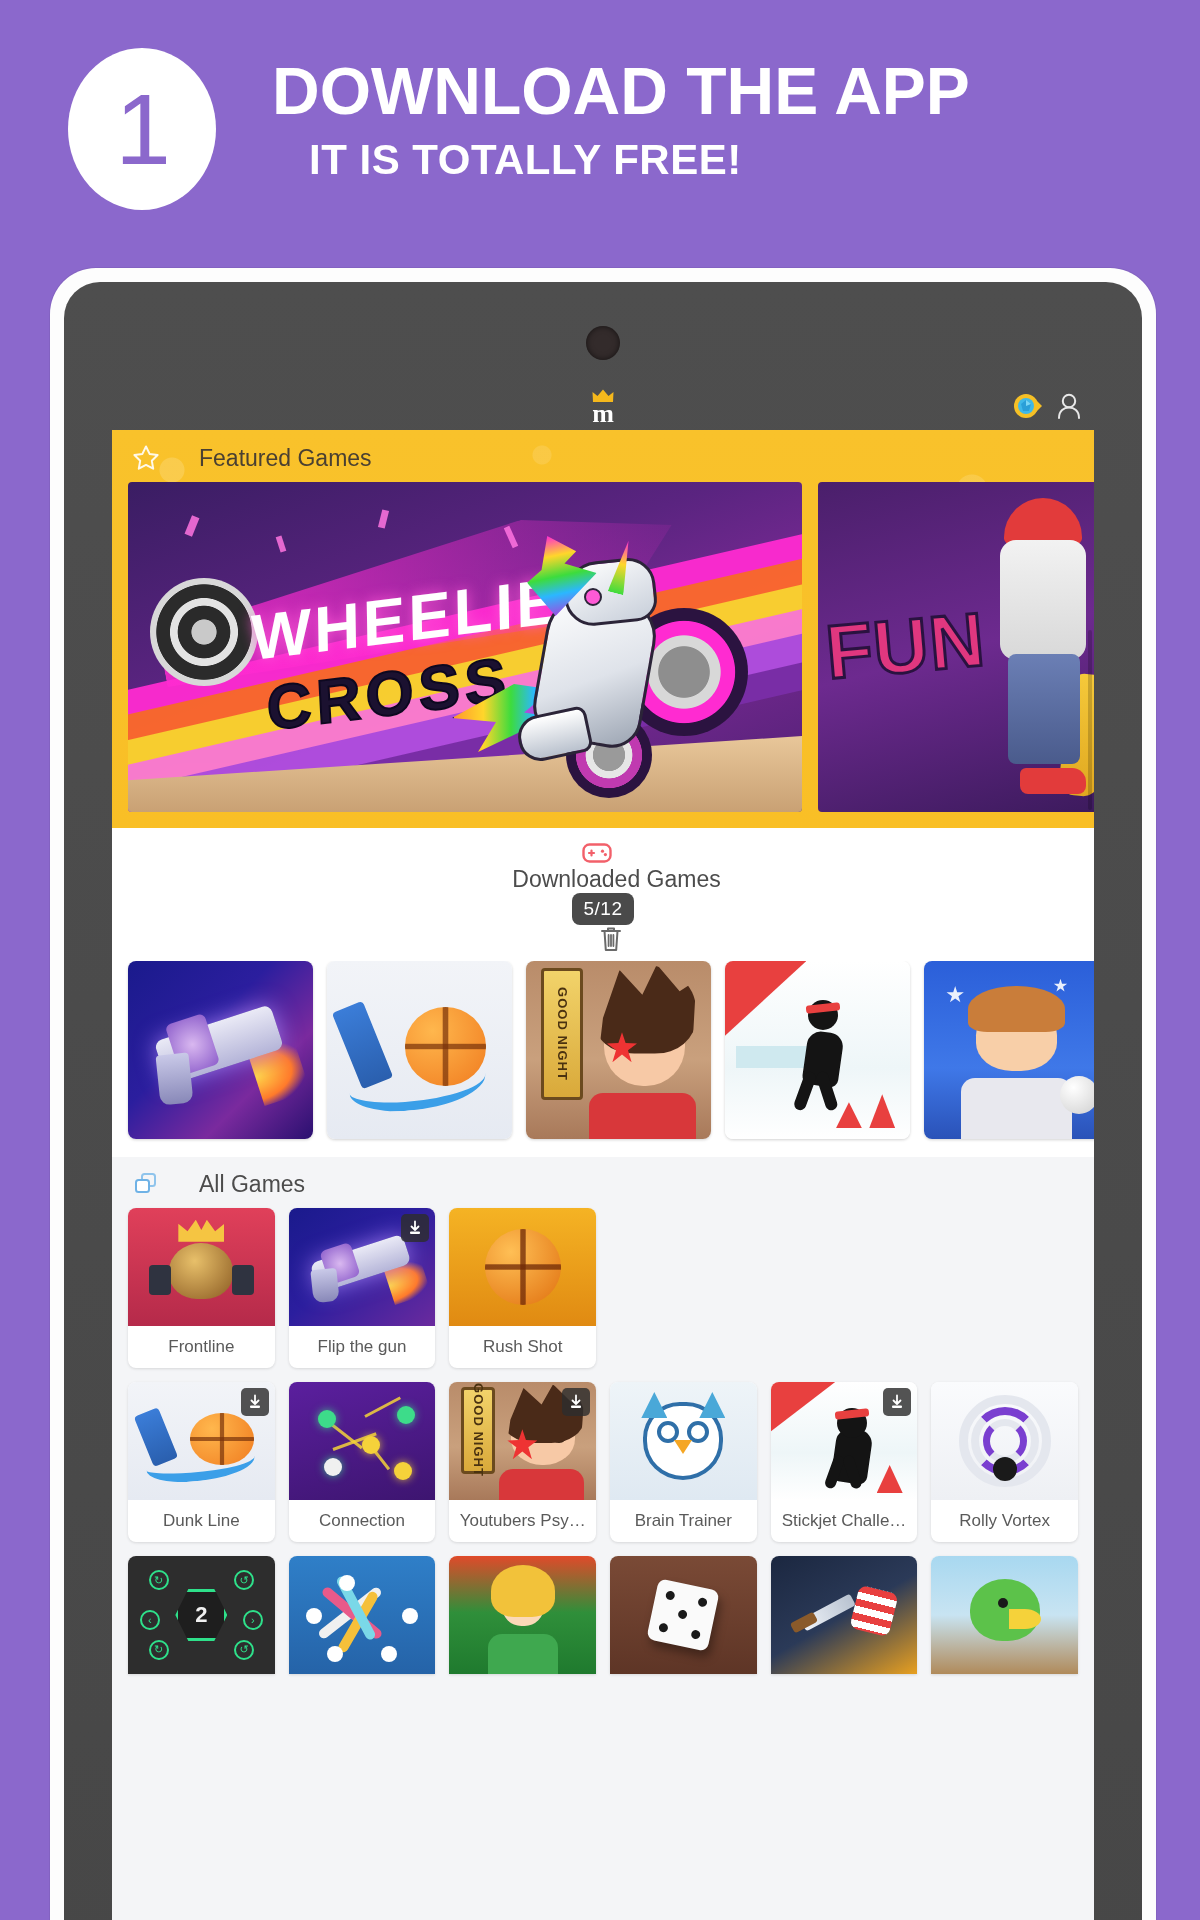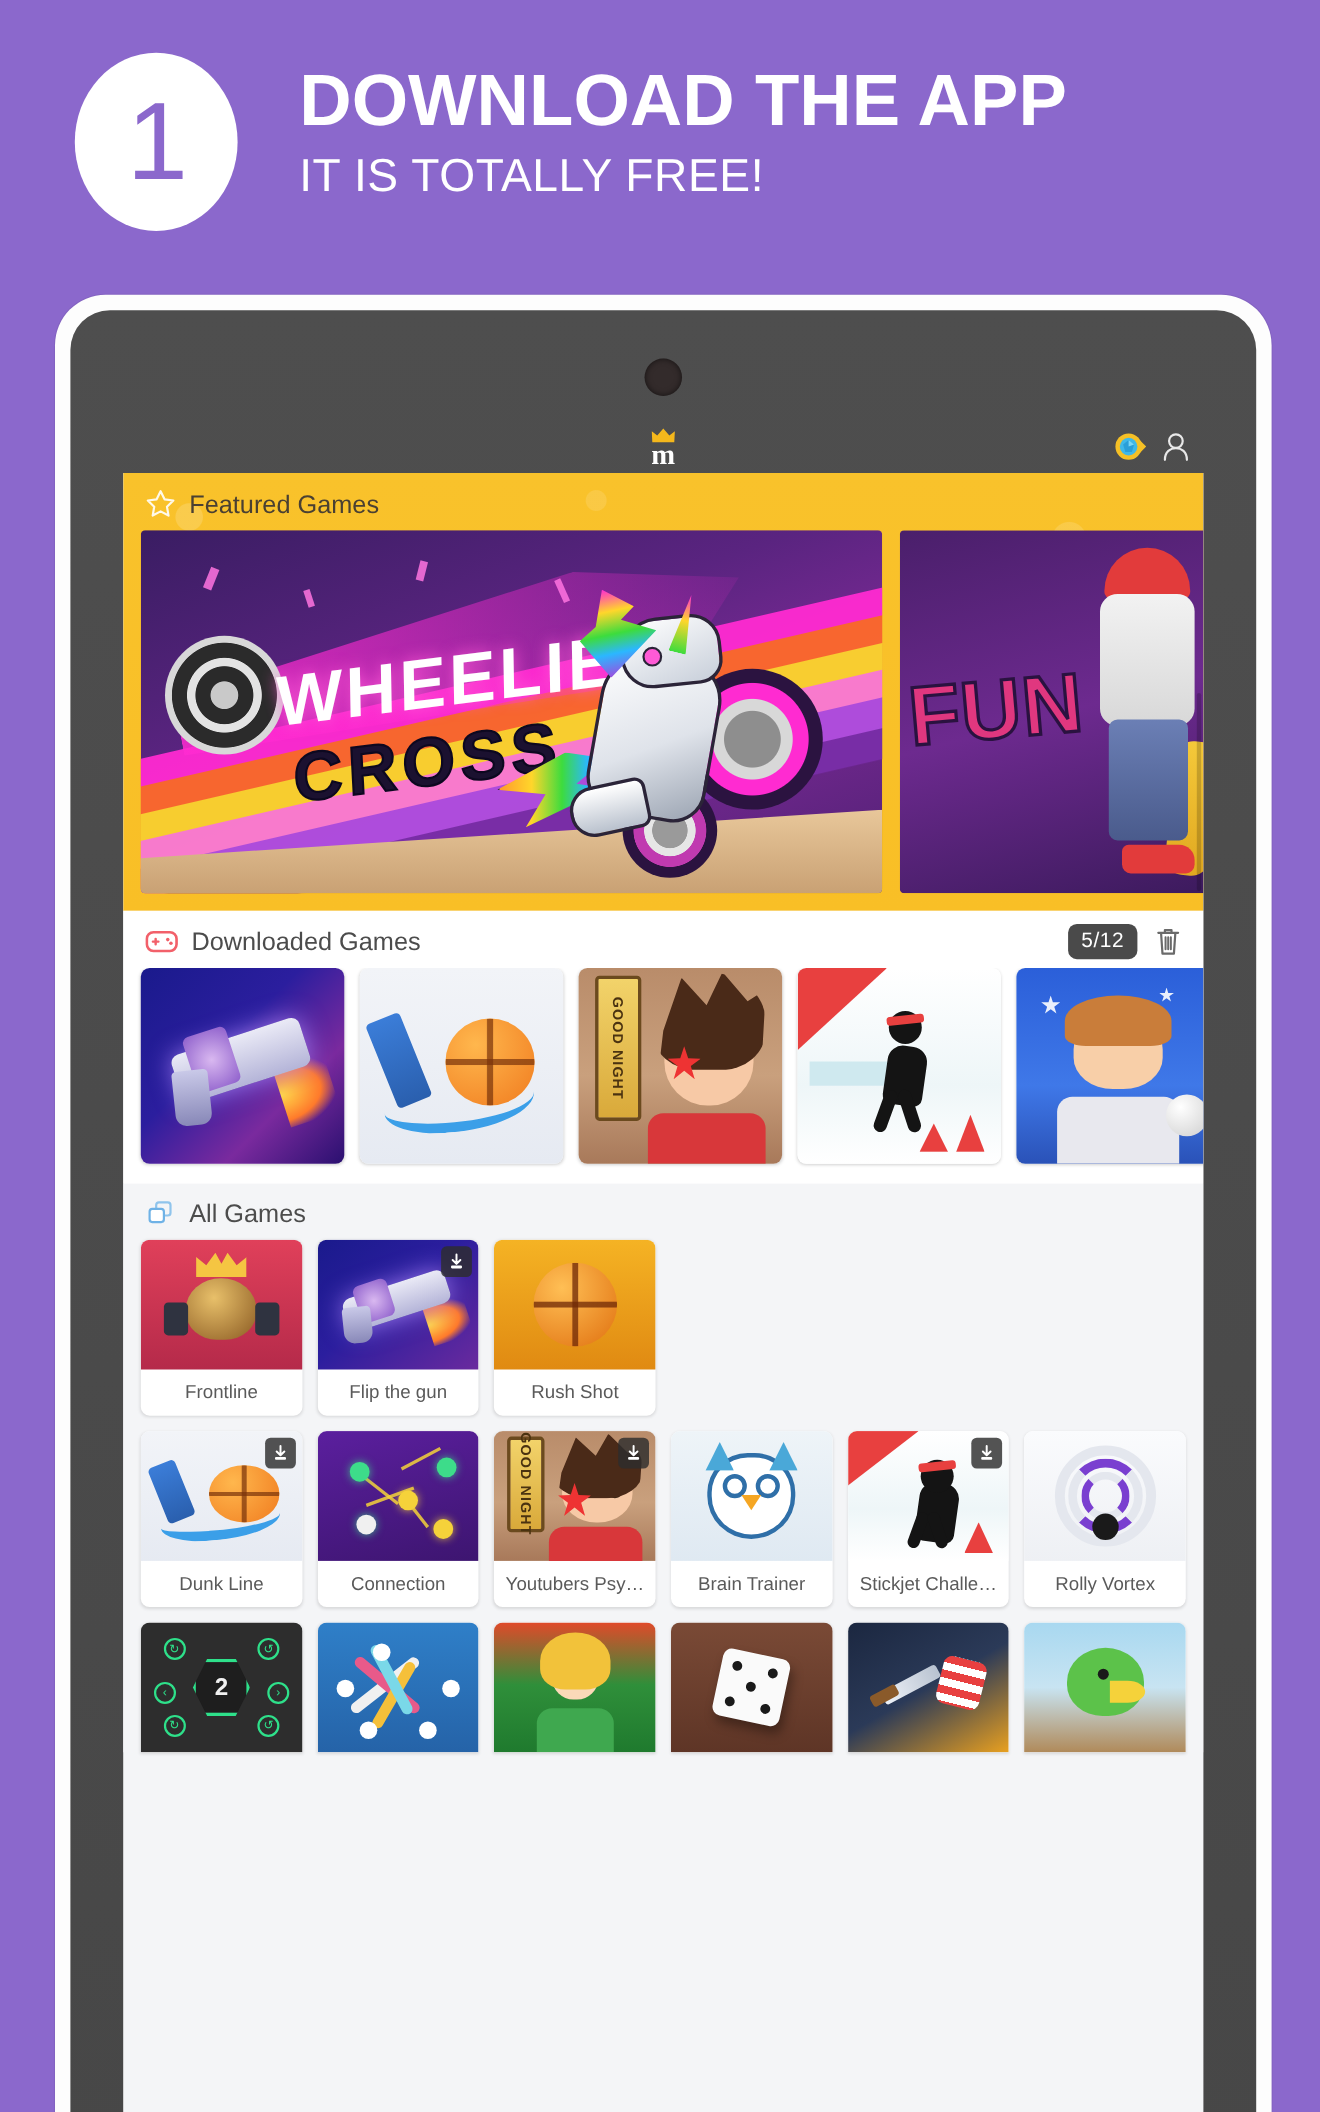--- a/index.html
+++ b/index.html
@@ -37,25 +37,26 @@
   .promo-title {
     font-size: 66px;
     font-weight: bold;
     color: #ffffff;
     letter-spacing: 0px;
     line-height: 1.0;
     white-space: nowrap;
   }
   .promo-sub {
     font-size: 42px;
-    font-weight: 400;
+    font-weight: 700;
     color: #ffffff;
     letter-spacing: 0.5px;
     margin-top: 12px;
     white-space: nowrap;
+    margin-left: 37px;
   }
 
   
   .tablet-outer {
     position: absolute;
     left: 50px; top: 268px;
     width: 1106px; height: 1700px;
     background: #fdfdfd;
     border-radius: 46px 46px 0 0;
     box-shadow: 0 0 0 1px rgba(0,0,0,0.05);
@@ -132,20 +133,21 @@
   .section-head {
     display: flex; align-items: center;
     gap: 12px;
     padding: 14px 20px 10px 20px;
   }
   .section-head.featured .section-title { color: #4a4032; }
   .section-title {
     font-size: 23px;
     font-weight: 500;
     color: #4c4c4c;
+    margin-left: 27px;
   }
   .star-icon { width: 28px; height: 28px; display:block; }
   .pad-icon  { width: 30px; height: 26px; display:block; }
   .stack-icon{ width: 28px; height: 26px; display:block; }
 
   .carousel {
     display: flex;
     gap: 16px;
     padding: 0 0 16px 16px;
     overflow: hidden;
@@ -357,21 +359,21 @@
   .nb-board {
     position: absolute; right: 6px; top: 176px;
     width: 40px; height: 122px;
     border-radius: 16px;
     background: linear-gradient(180deg,#f5c93a,#e0a820);
     transform: rotate(6deg);
   }
 
   
   .downloaded-section { background: #ffffff; position: relative; padding-bottom: 8px; }
-  .dl-head { display: flex; align-items: center; padding: 12px 20px 8px 20px; }
+  .dl-head { display: flex; align-items: center; padding: 12px 20px 8px 20px; flex-direction: column; }
   .dl-head .spacer { flex: 1; }
   .count-badge {
     background: #4a4a4a;
     color: #ffffff;
     font-size: 19px;
     font-weight: 500;
     border-radius: 8px;
     padding: 5px 12px;
     letter-spacing: 0.5px;
   }

